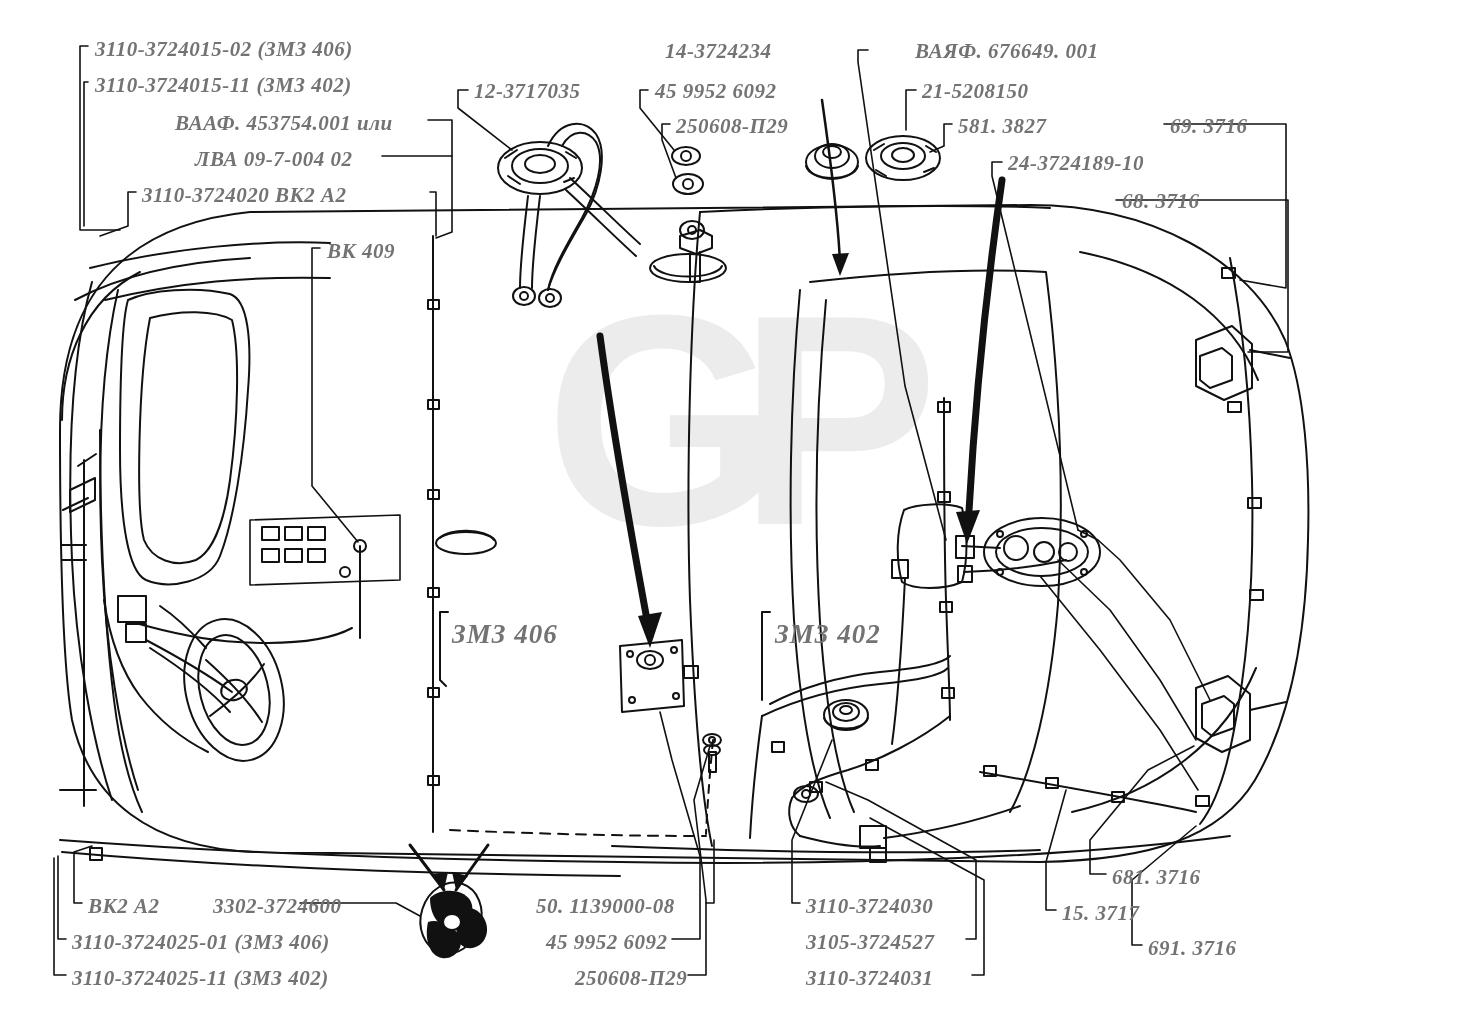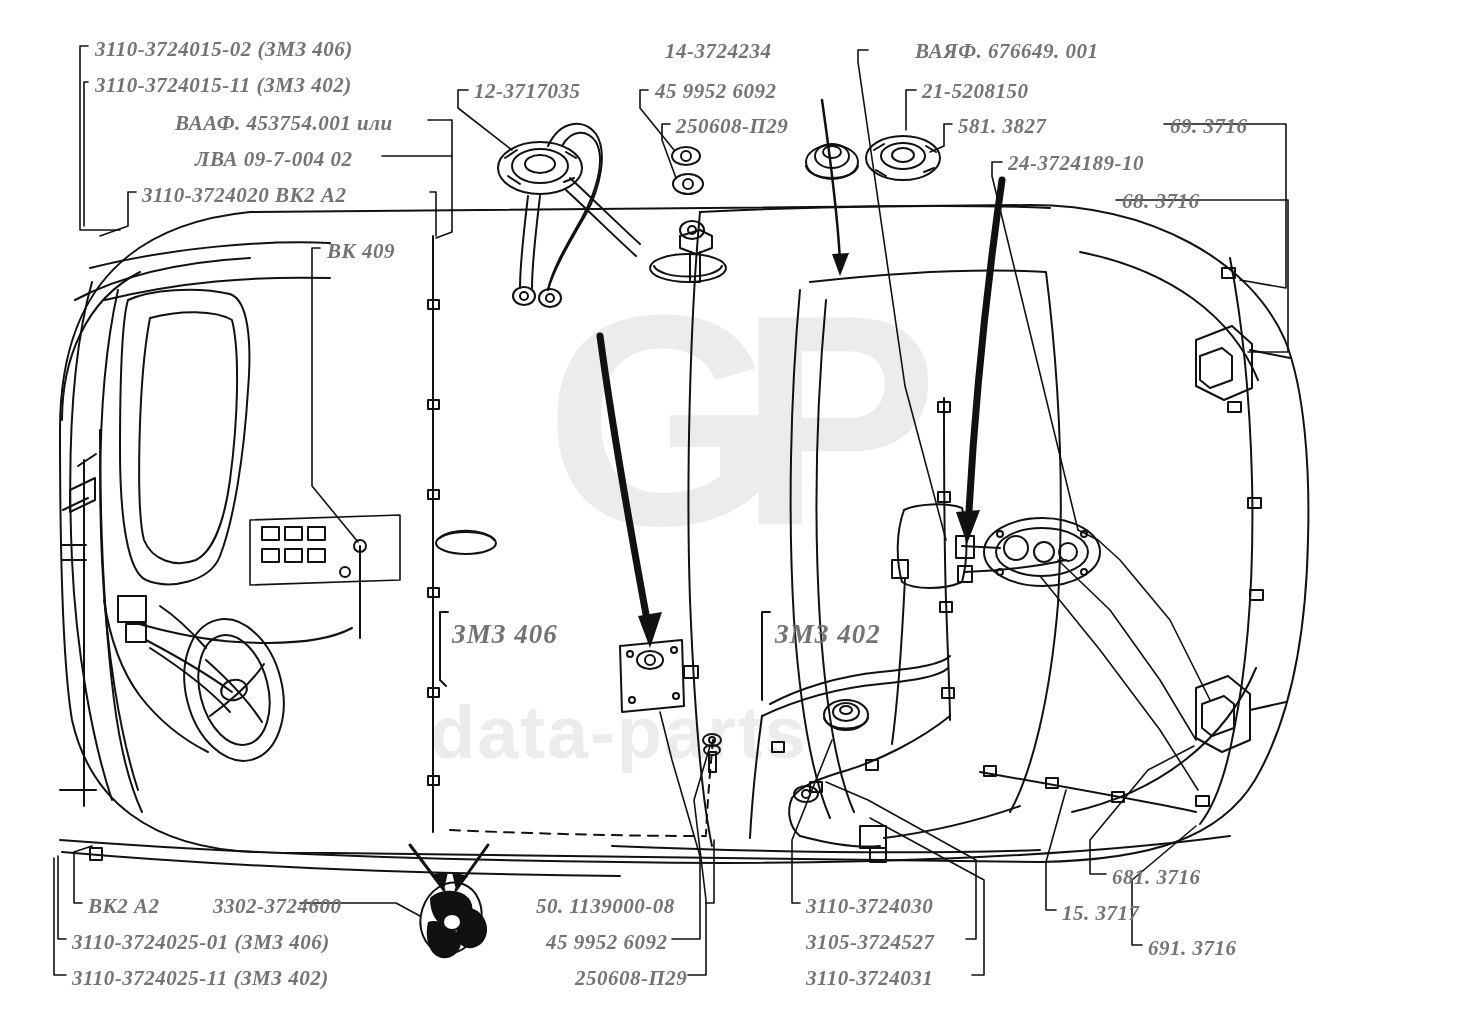--- a/index.html
+++ b/index.html
@@ -67,21 +67,20 @@
     line-height: 300px;
     letter-spacing: -40px;
   }
 </style>
 </head>
 <body>
 
 <div id="page">
 
   <div class="wm" id="wm-logo">GP</div>
-  <div class="wm" id="wm-text">data-parts</div>
 
   <svg id="svgroot" viewBox="0 0 1481 1033">
     <g fill="none" stroke="#111111" stroke-width="2" stroke-linejoin="round" stroke-linecap="round">
 
       <path d="M60,430 C60,300 120,225 250,212 L1030,205 C1150,205 1250,260 1285,340 C1305,390 1310,470 1308,540 C1306,640 1290,720 1255,780 C1220,838 1150,860 1040,862 L255,852 C150,848 90,800 72,720 C62,660 60,540 60,430 Z"></path>
 
       <path d="M90,268 C170,248 260,240 330,243"></path>
       <path d="M105,300 C180,282 250,276 330,278"></path>
 
       <path d="M75,300 C120,276 180,262 250,258"></path>

